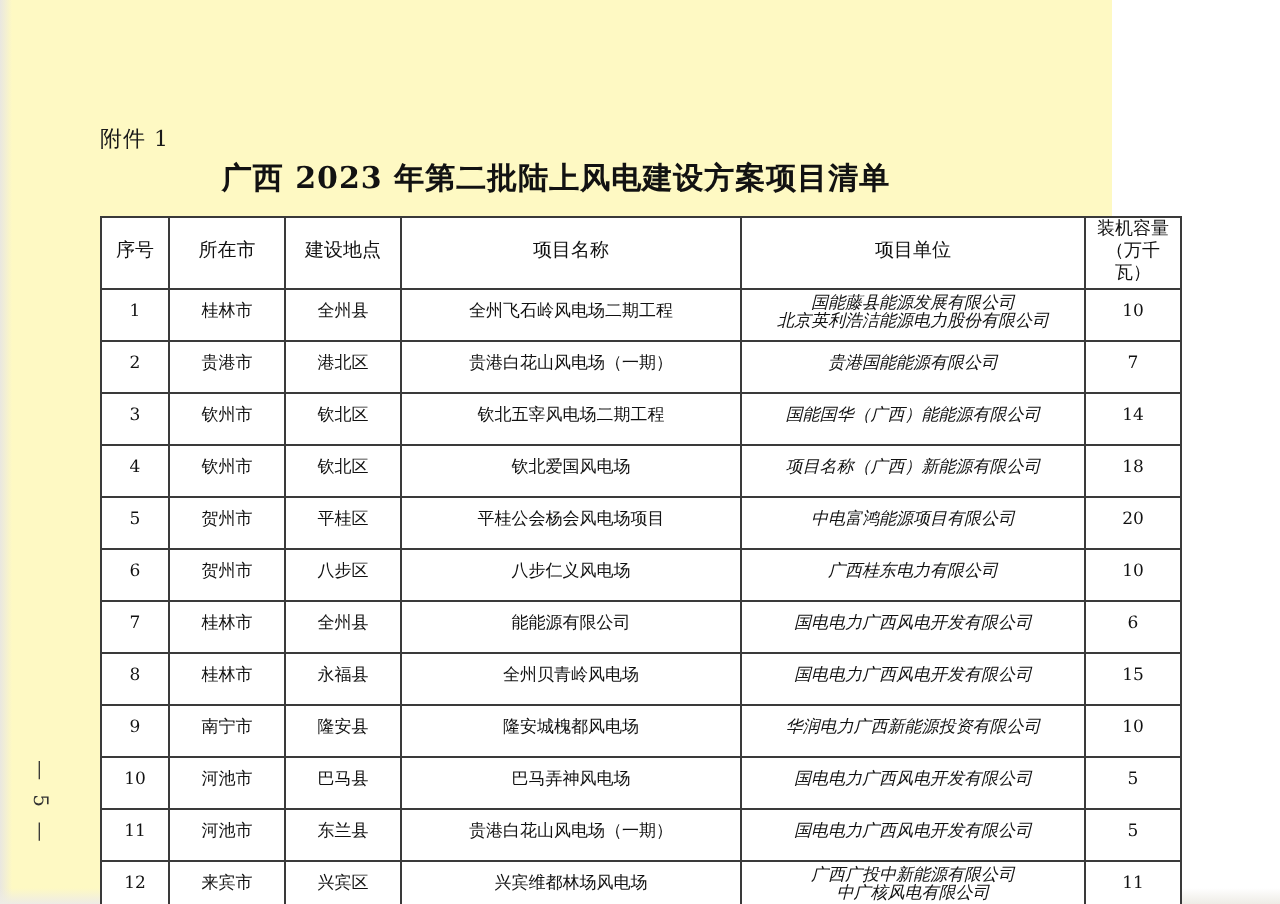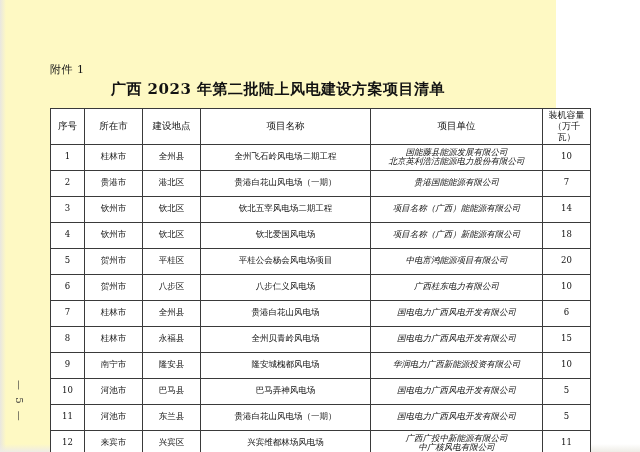--- a/index.html
+++ b/index.html
@@ -179,21 +179,21 @@
               <span class="line">贵港国能能源有限公司</span>
             </td>
             <td>7</td>
           </tr>
           <tr>
             <td>3</td>
             <td>钦州市</td>
             <td>钦北区</td>
             <td class="proj-cell">钦北五宰风电场二期工程</td>
             <td class="unit-cell">
-              <span class="line">项目名称（广西）能能源有限公司</span>
+              <span class="line">国能国华（广西）能能源有限公司</span>
             </td>
             <td>14</td>
           </tr>
           <tr>
             <td>4</td>
             <td>钦州市</td>
             <td>钦北区</td>
             <td class="proj-cell">钦北爱国风电场</td>
             <td class="unit-cell">
               <span class="line">项目名称（广西）新能源有限公司</span>
@@ -217,21 +217,21 @@
             <td class="proj-cell">八步仁义风电场</td>
             <td class="unit-cell">
               <span class="line">广西桂东电力有限公司</span>
             </td>
             <td>10</td>
           </tr>
           <tr>
             <td>7</td>
             <td>桂林市</td>
             <td>全州县</td>
-            <td class="proj-cell">贵港白花山风电场</td>
+            <td class="proj-cell">能能源有限公司</td>
             <td class="unit-cell">
               <span class="line">国电电力广西风电开发有限公司</span>
             </td>
             <td>6</td>
           </tr>
           <tr>
             <td>8</td>
             <td>桂林市</td>
             <td>永福县</td>
             <td class="proj-cell">全州贝青岭风电场</td>

